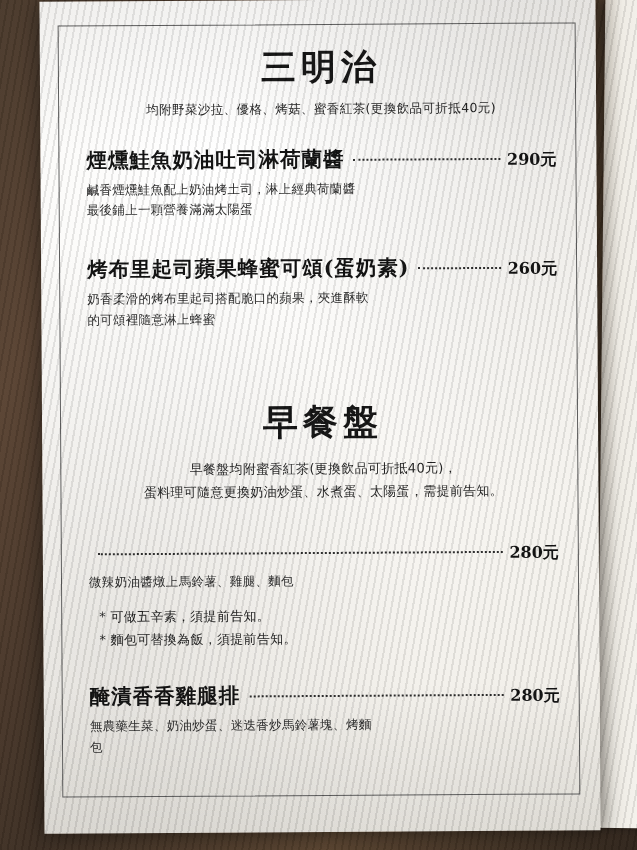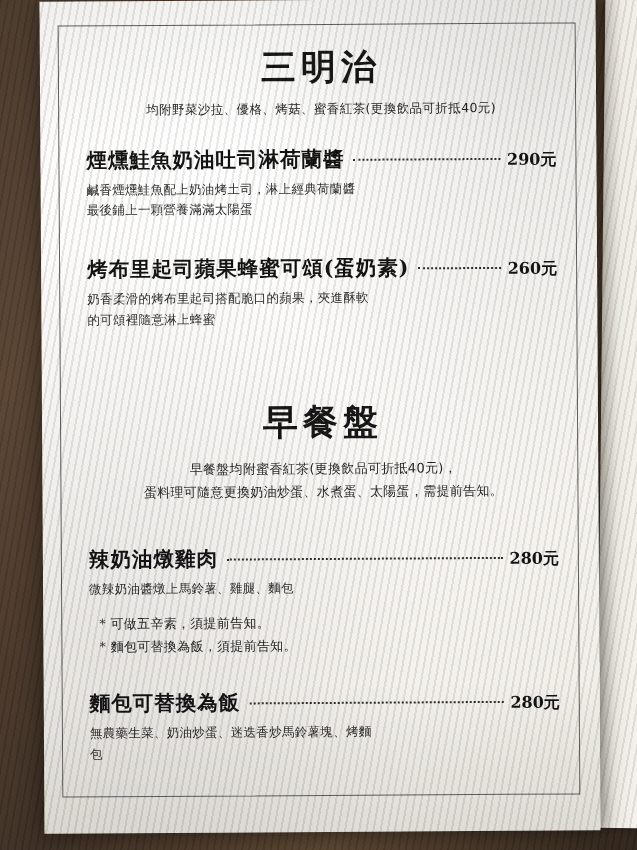--- a/index.html
+++ b/index.html
@@ -206,34 +206,33 @@
       <div class="section-gap"></div>
 
       <h1 class="section-title">早餐盤</h1>
       <p class="breakfast-note" style="white-space: pre-line;">早餐盤均附蜜香紅茶(更換飲品可折抵40元)，
 蛋料理可隨意更換奶油炒蛋、水煮蛋、太陽蛋，需提前告知。</p>
 
       <div class="items" style="margin-top:40px;">
 
         <div class="item">
           <div class="item-head">
-            <span class="item-name">辣奶油燉雞肉</span>
             <span class="dots"></span>
             <span class="item-price">280元</span>
           </div>
           <div class="item-desc">微辣奶油醬燉上馬鈴薯、雞腿、麵包</div>
           <div class="notes">
             <div>* 可做五辛素，須提前告知。</div>
             <div>* 麵包可替換為飯，須提前告知。</div>
           </div>
         </div>
 
         <div class="item" style="margin-top:30px;">
           <div class="item-head">
-            <span class="item-name">麵包可替換為飯</span>
+            <span class="item-name">醃漬香香雞腿排</span>
             <span class="dots"></span>
             <span class="item-price">280元</span>
           </div>
           <div class="item-desc" style="white-space: pre-line; max-width:350px;">無農藥生菜、奶油炒蛋、迷迭香炒馬鈴薯塊、烤麵
 包</div>
         </div>
 
       </div>
 
     </div>

